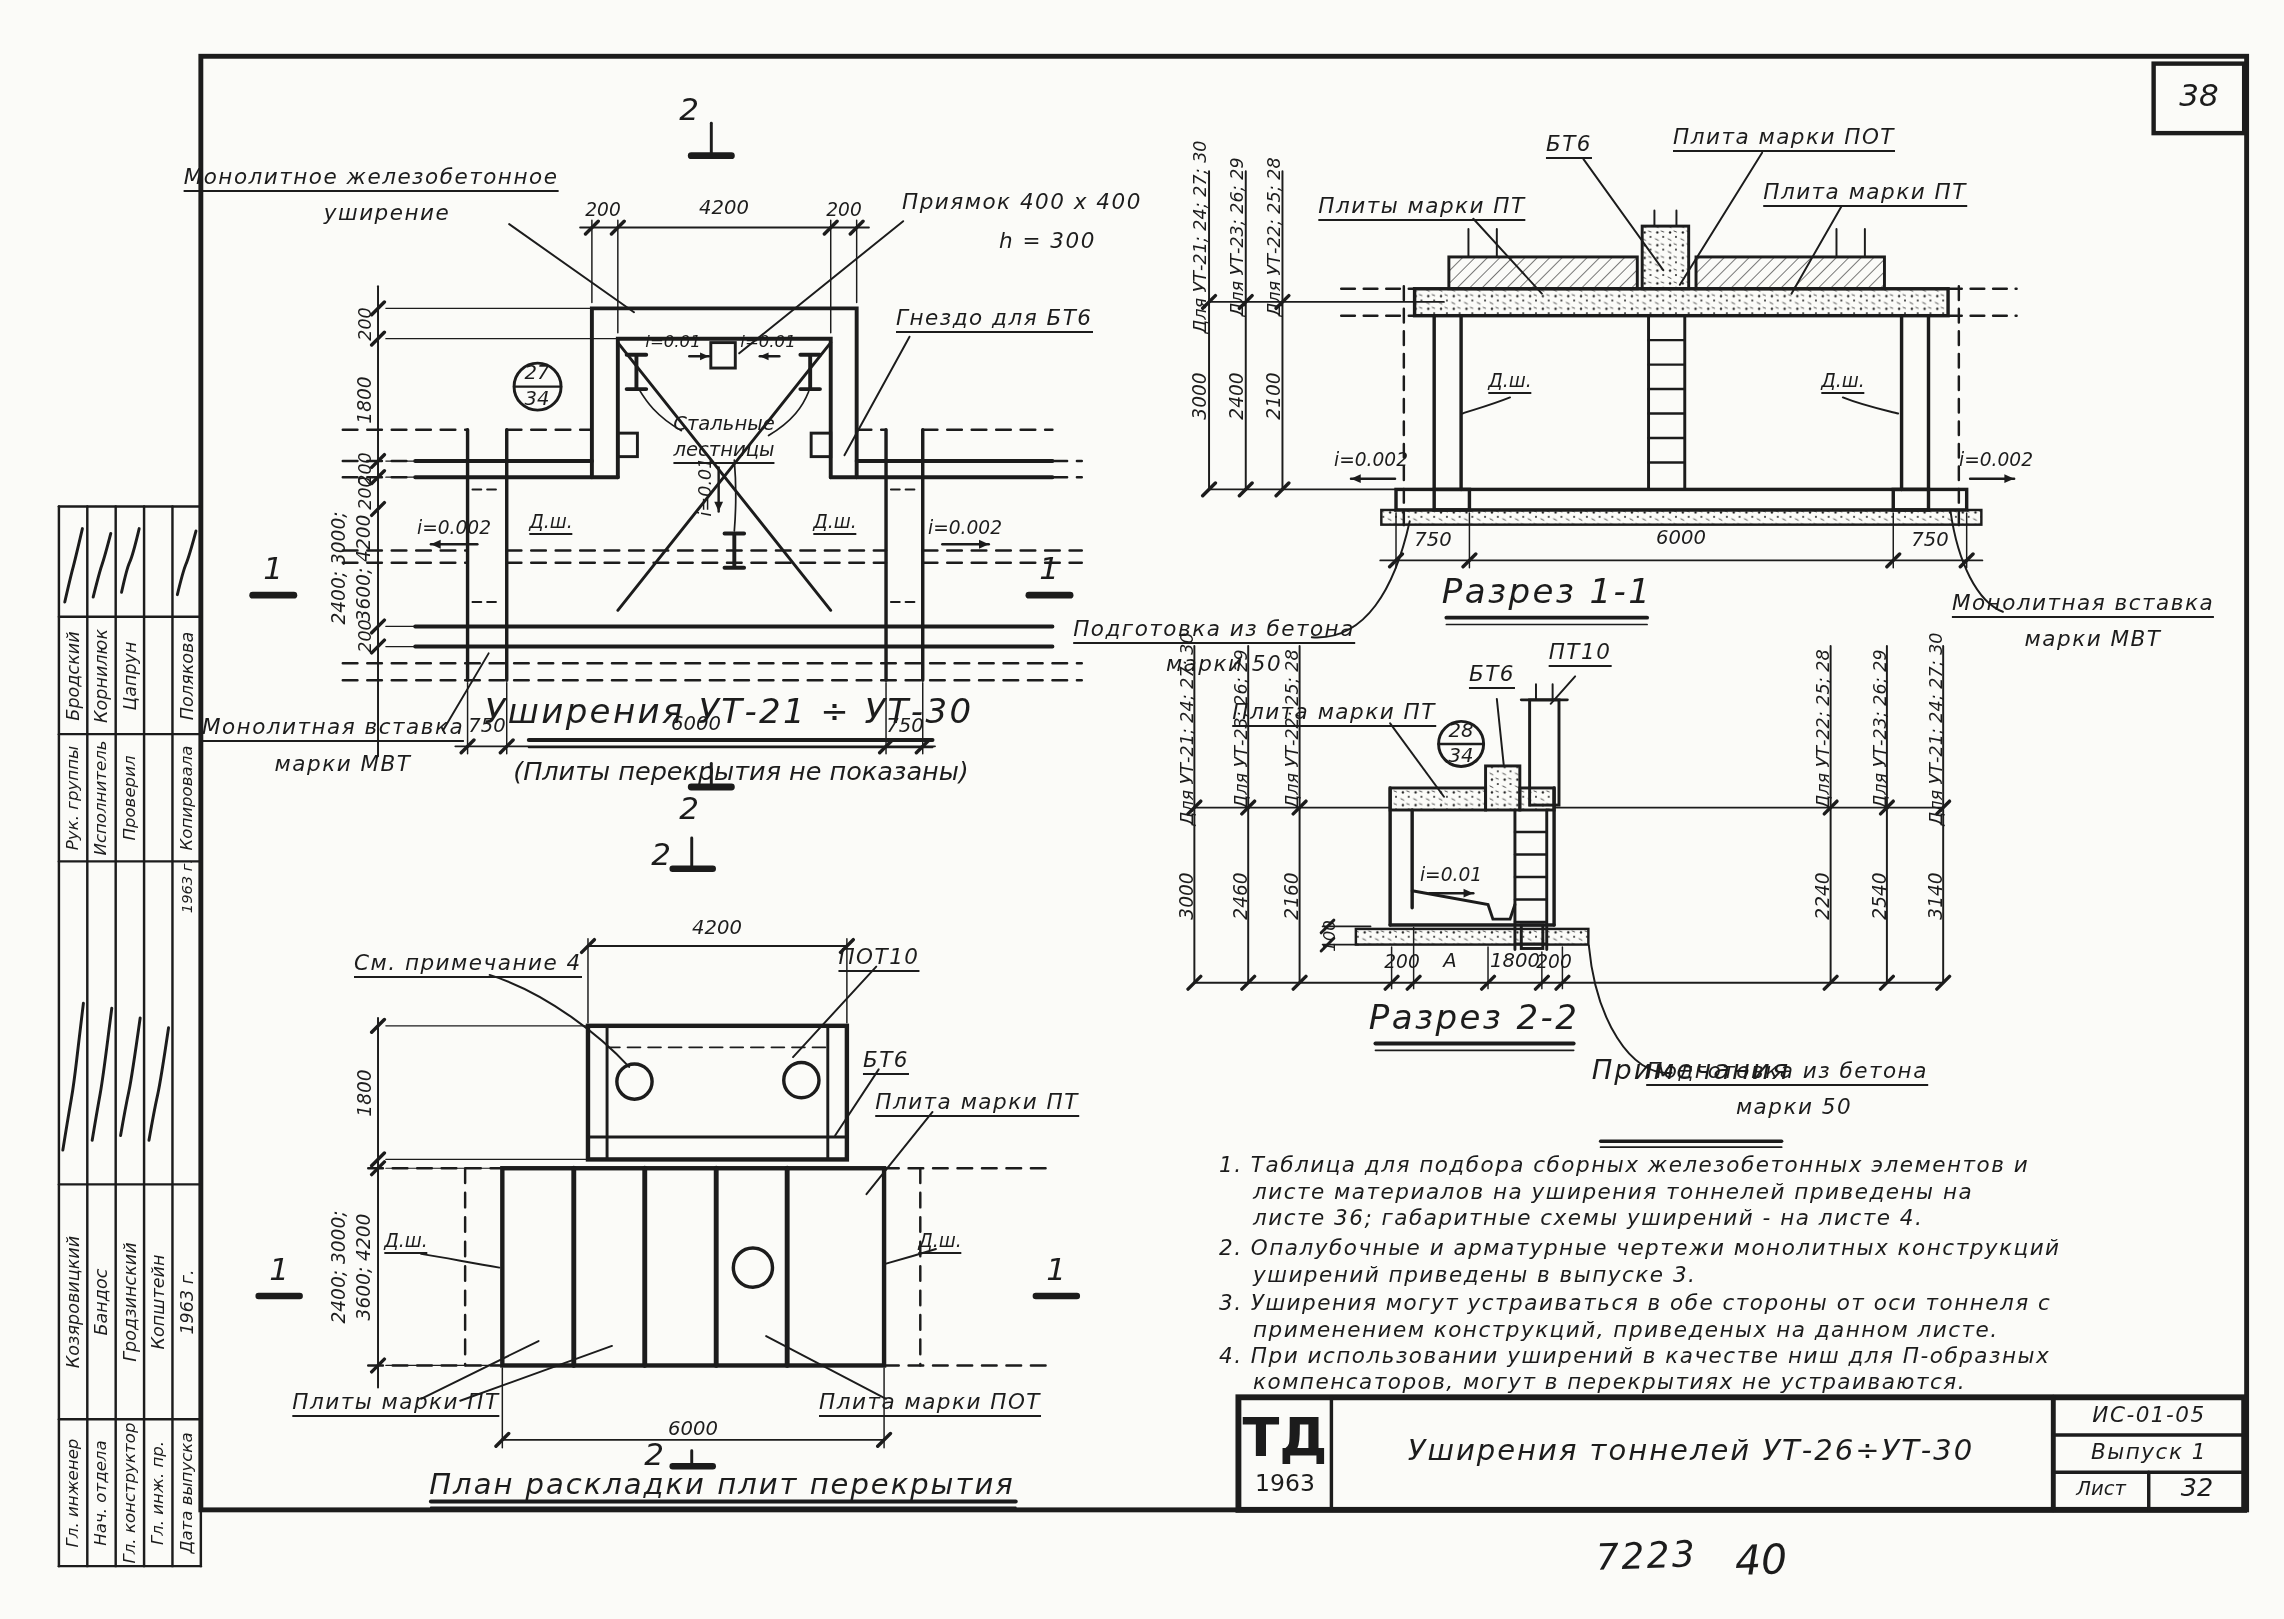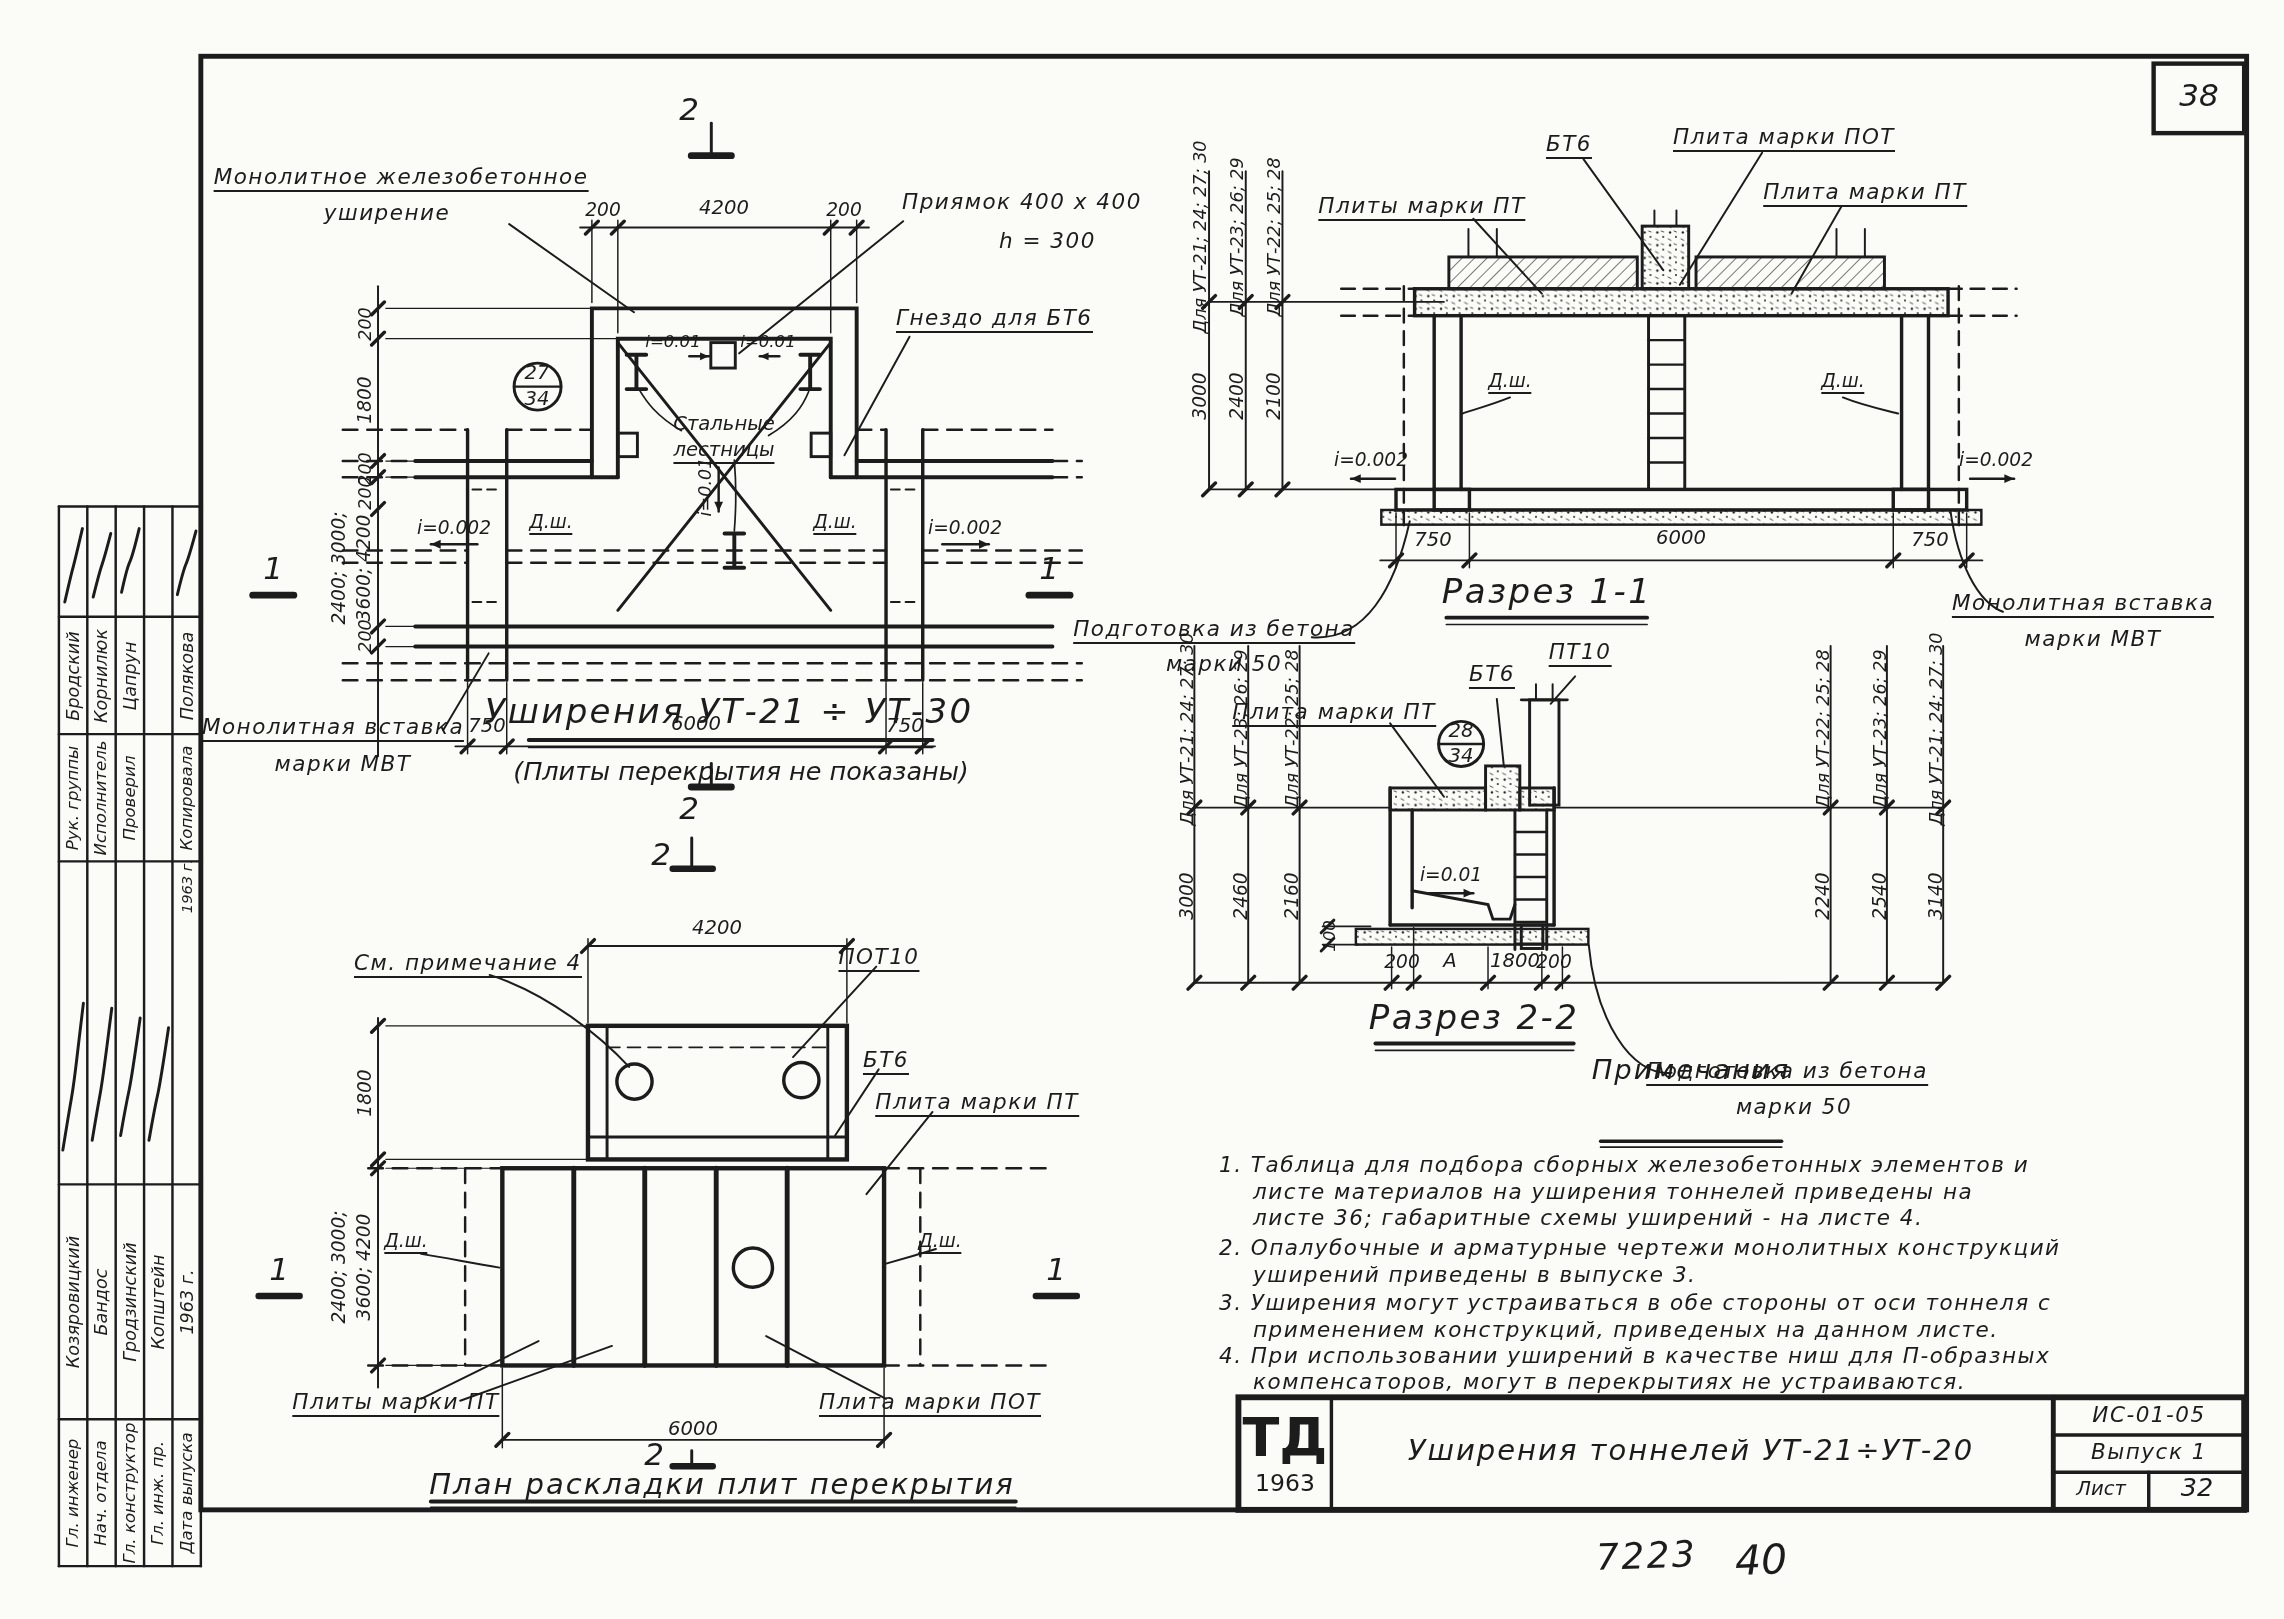--- a/index.html
+++ b/index.html
@@ -293,21 +293,21 @@
     <path d="M4195,2855 V3085" stroke-width="10"></path>
     <path d="M4195,2932 H4585 M4195,3008 H4585" stroke-width="7"></path>
     <path d="M4390,3008 V3085" stroke-width="7"></path>
   </g>
 </svg>
 
 <div class="lbl t64 c" style="left:2199px;top:79px;">38</div>
 <div class="lbl t74 hand" style="left:1596px;top:1537px;">7223</div>
 <div class="lbl t84 hand" style="left:1735px;top:1539px;">40</div>
 
-<div class="lbl t44 c ul" style="left:401px;top:166px;">Монолитное железобетонное</div>
+<div class="lbl t44 c ul" style="left:371px;top:166px;">Монолитное железобетонное</div>
 <div class="lbl t44 c" style="left:387px;top:202px;">уширение</div>
 <div class="lbl t44" style="left:902px;top:191px;">Приямок 400 х 400</div>
 <div class="lbl t44" style="left:999px;top:230px;">h = 300</div>
 <div class="lbl t44 ul" style="left:896px;top:307px;">Гнездо для БТ6</div>
 <div class="lbl t40 c" style="left:724px;top:414px;">Стальные</div>
 <div class="lbl t40 c ul" style="left:724px;top:440px;">лестницы</div>
 <div class="lbl t44 c ul" style="left:333px;top:716px;">Монолитная вставка</div>
 <div class="lbl t44 c" style="left:343px;top:753px;">марки МВТ</div>
 <div class="lbl t38 c" style="left:454px;top:518px;">i=0.002</div>
 <div class="lbl t38 c" style="left:965px;top:518px;">i=0.002</div>
@@ -413,21 +413,21 @@
 <div class="lbl t44" style="left:1253px;top:1207px;">листе 36; габаритные схемы уширений - на листе 4.</div>
 <div class="lbl t44" style="left:1219px;top:1237px;">2. Опалубочные и арматурные чертежи монолитных конструкций</div>
 <div class="lbl t44" style="left:1253px;top:1264px;">уширений приведены в выпуске 3.</div>
 <div class="lbl t44" style="left:1219px;top:1292px;">3. Уширения могут устраиваться в обе стороны от оси тоннеля с</div>
 <div class="lbl t44" style="left:1253px;top:1319px;">применением конструкций, приведеных на данном листе.</div>
 <div class="lbl t44" style="left:1219px;top:1345px;">4. При использовании уширений в качестве ниш для П-образных</div>
 <div class="lbl t44" style="left:1253px;top:1371px;">компенсаторов, могут в перекрытиях не устраиваются.</div>
 
 <div class="lbl t110 c" style="left:1285px;top:1410px;font-style:normal;">ТД</div>
 <div class="lbl t48 c" style="left:1285px;top:1471px;font-style:normal;">1963</div>
-<div class="lbl t60 c" style="left:1691px;top:1435px;">Уширения тоннелей УТ-21÷УТ-20</div>
+<div class="lbl t60 c" style="left:1691px;top:1435px;">Уширения тоннелей УТ-26÷УТ-30</div>
 <div class="lbl t44 c" style="left:2149px;top:1404px;">ИС-01-05</div>
 <div class="lbl t44 c" style="left:2149px;top:1441px;">Выпуск 1</div>
 <div class="lbl t40 c" style="left:2101px;top:1479px;">Лист</div>
 <div class="lbl t52 c" style="left:2197px;top:1474px;">32</div>
 
 <div class="lbl t36 rot" style="left:73px;top:676px;">Бродский</div>
 <div class="lbl t36 rot" style="left:101px;top:676px;">Корнилюк</div>
 <div class="lbl t36 rot" style="left:130px;top:676px;">Цапрун</div>
 <div class="lbl t36 rot" style="left:158px;top:676px;"></div>
 <div class="lbl t36 rot" style="left:187px;top:676px;">Полякова</div>

